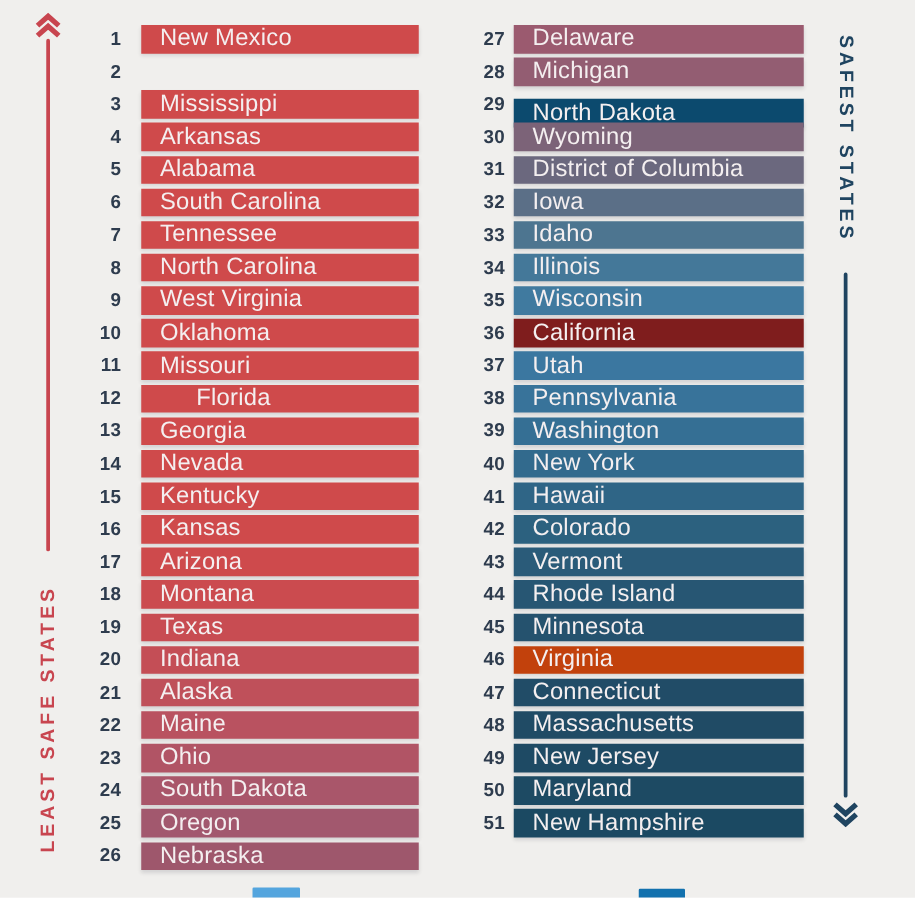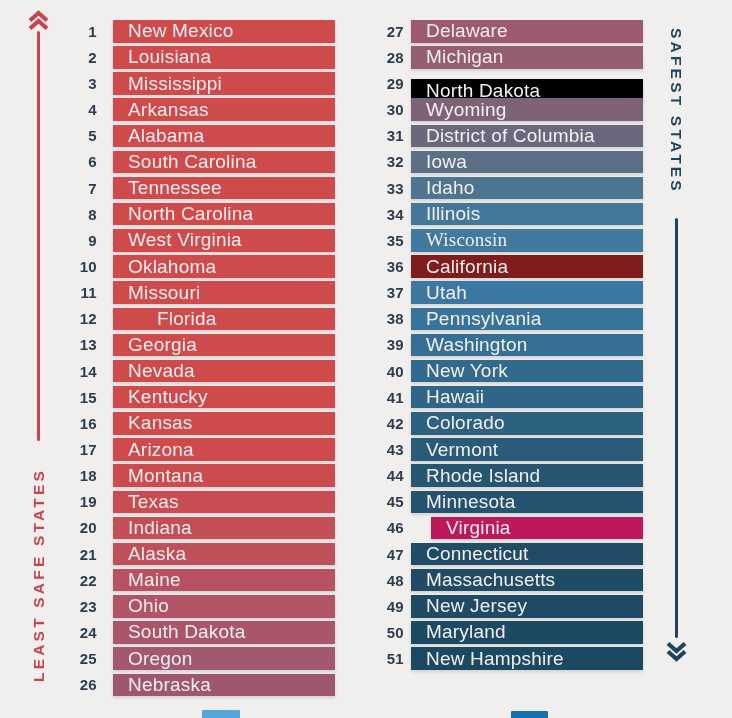--- a/index.html
+++ b/index.html
@@ -77,23 +77,20 @@
 
   <div class="col col-left">
       <div class="rank-row">
     <span class="rank-num">1</span>
     <div class="state-bar" style="background: rgb(207, 74, 75);">
       <span class="state-label">New Mexico</span>
     </div>
   </div>
       <div class="rank-row">
     <span class="rank-num">2</span>
-    <div class="state-bar" style="background: rgb(207, 74, 75);">
-      <span class="state-label">Louisiana</span>
-    </div>
   </div>
       <div class="rank-row">
     <span class="rank-num">3</span>
     <div class="state-bar" style="background: rgb(207, 74, 75);">
       <span class="state-label">Mississippi</span>
     </div>
   </div>
       <div class="rank-row">
     <span class="rank-num">4</span>
     <div class="state-bar" style="background: rgb(207, 74, 75);">
@@ -241,21 +238,21 @@
     </div>
   </div>
       <div class="rank-row">
     <span class="rank-num">28</span>
     <div class="state-bar" style="background: rgb(147, 93, 114);">
       <span class="state-label">Michigan</span>
     </div>
   </div>
       <div class="rank-row">
     <span class="rank-num">29</span>
-    <div class="state-bar" style="background: #000000; margin-top: 14px;">
+    <div class="state-bar" style="background: #0c4a6e; margin-top: 14px;">
       <span class="state-label">North Dakota</span>
     </div>
   </div>
       <div class="rank-row">
     <span class="rank-num">30</span>
     <div class="state-bar" style="background: rgb(124, 99, 120);">
       <span class="state-label">Wyoming</span>
     </div>
   </div>
       <div class="rank-row">
@@ -277,21 +274,21 @@
     </div>
   </div>
       <div class="rank-row">
     <span class="rank-num">34</span>
     <div class="state-bar" style="background: rgb(68, 120, 153);">
       <span class="state-label">Illinois</span>
     </div>
   </div>
       <div class="rank-row">
     <span class="rank-num">35</span>
-    <div class="state-bar" style="background: rgb(64, 122, 159); font-family: Liberation Serif, serif;">
+    <div class="state-bar" style="background: rgb(64, 122, 159);">
       <span class="state-label">Wisconsin</span>
     </div>
   </div>
       <div class="rank-row">
     <span class="rank-num">36</span>
     <div class="state-bar" style="background: #7f1d1d;">
       <span class="state-label">California</span>
     </div>
   </div>
       <div class="rank-row">
@@ -343,21 +340,21 @@
     </div>
   </div>
       <div class="rank-row">
     <span class="rank-num">45</span>
     <div class="state-bar" style="background: rgb(37, 82, 110);">
       <span class="state-label">Minnesota</span>
     </div>
   </div>
       <div class="rank-row">
     <span class="rank-num">46</span>
-    <div class="state-bar" style="background: #be185d; margin-left: 20px;">
+    <div class="state-bar" style="background: #c2410c;">
       <span class="state-label">Virginia</span>
     </div>
   </div>
       <div class="rank-row">
     <span class="rank-num">47</span>
     <div class="state-bar" style="background: rgb(33, 76, 103);">
       <span class="state-label">Connecticut</span>
     </div>
   </div>
       <div class="rank-row">

